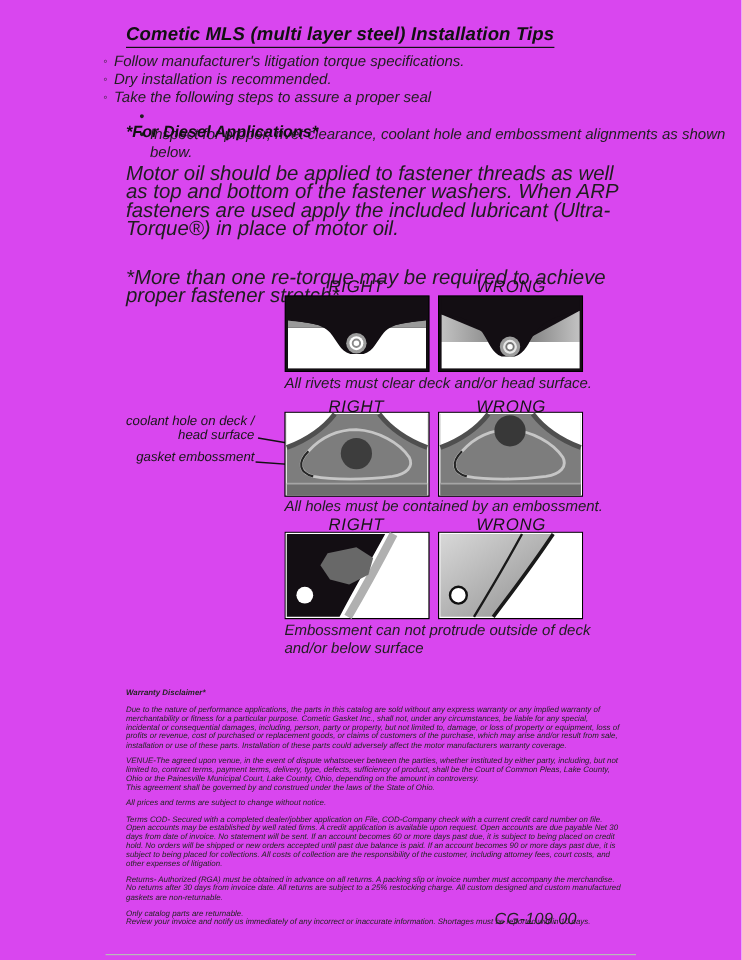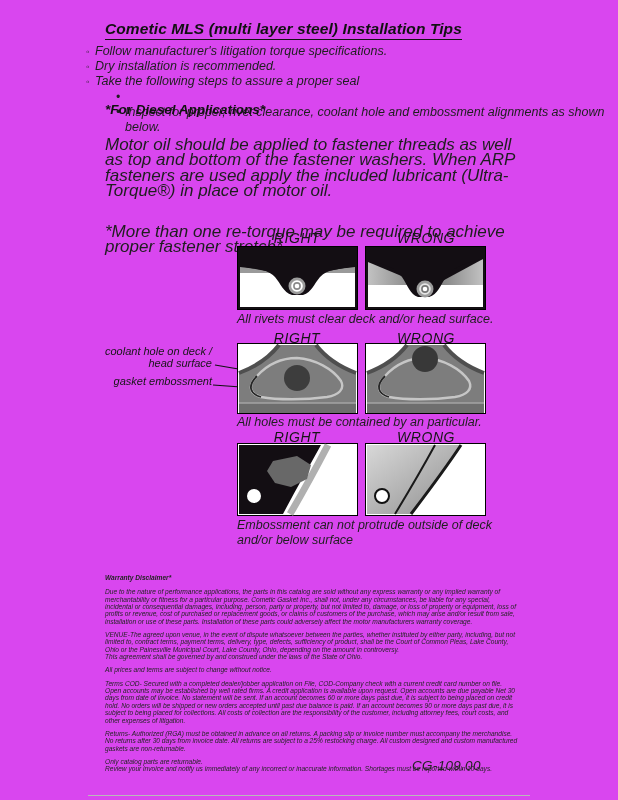--- a/index.html
+++ b/index.html
@@ -131,21 +131,21 @@
         <path d="M42,2 C32,15 18,24 2,30" fill="none" stroke="#4f4f4f" stroke-width="4"></path>
         <path d="M79,2 C89,15 103,24 119,30" fill="none" stroke="#4f4f4f" stroke-width="4"></path>
         <rect x="2" y="60" width="117" height="10" fill="#6e6e6e"></rect>
         <line x1="2" y1="60" x2="119" y2="60" stroke="#a5a5a5" stroke-width="1.5"></line>
         <path d="M24,54 C13,51 10,43 20,33 C30,22 44,15 60,15 C78,16 96,26 104,38 C108,46 102,52 90,54 C68,57 40,57 24,54 Z" fill="none" stroke="#c6c6c6" stroke-width="2.4"></path>
         <path d="M24,54 C13,51 10,43 20,33" fill="none" stroke="#262626" stroke-width="1.8"></path>
         <circle cx="60" cy="16" r="13" fill="#383838"></circle>
       </g>
     </svg>
   </div>
-  <div class="abs dcap" style="left:237px;top:415px;">All holes must be contained by an particular.</div>
+  <div class="abs dcap" style="left:237px;top:415px;">All holes must be contained by an embossment.</div>
 
   <div class="abs dlabel" style="left:237px;top:429px;">RIGHT</div>
   <div class="abs dlabel" style="left:366px;top:429px;">WRONG</div>
   <div class="abs" style="left:237px;top:443px;">
     <svg width="249" height="74" viewBox="0 0 249 74">
       <defs>
         <linearGradient id="gb3" x1="0" y1="0" x2="1" y2="1">
           <stop offset="0" stop-color="#d8d8d8"></stop>
             <stop offset="1" stop-color="#8f8f8f"></stop>
         </linearGradient>

